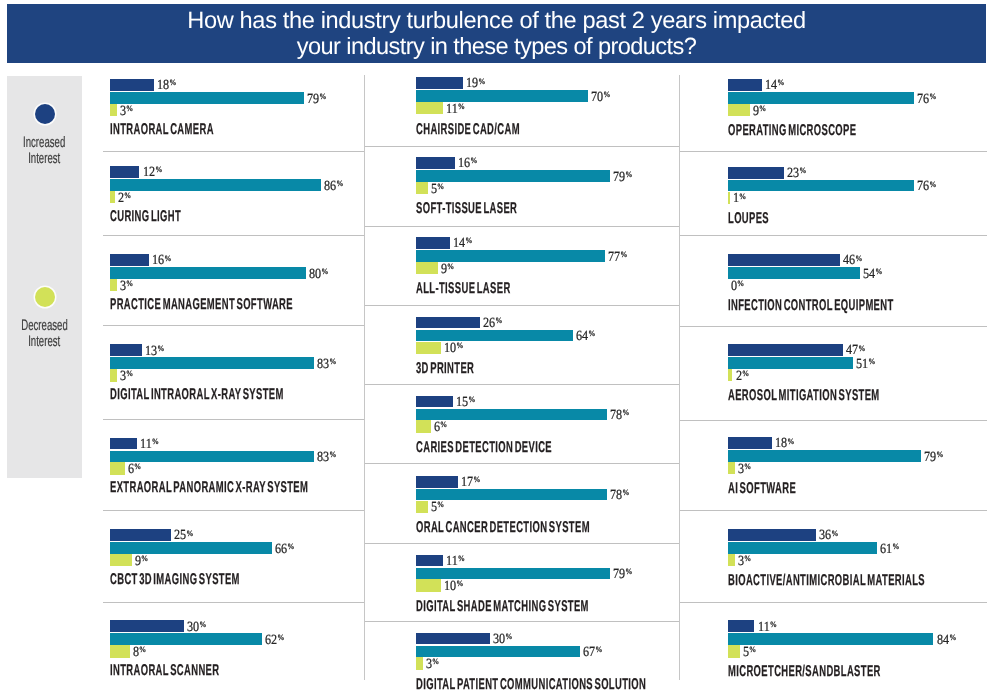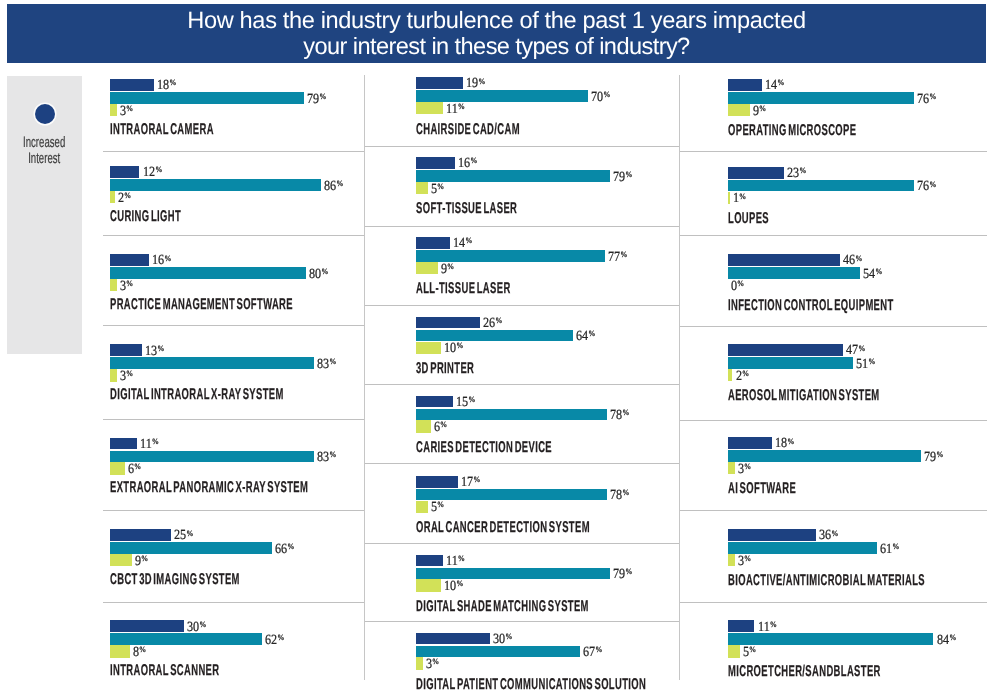--- a/index.html
+++ b/index.html
@@ -5,46 +5,50 @@
 <style>
   html,body{margin:0;padding:0;}
   body{width:1000px;height:690px;background:#fff;font-family:"Liberation Sans",sans-serif;overflow:hidden;position:relative;-webkit-font-smoothing:antialiased;text-rendering:geometricPrecision;}
   .header{position:absolute;left:7px;top:4px;width:979px;height:59px;background:#1f4480;}
   .header .t{position:absolute;left:0;right:0;text-align:center;white-space:nowrap;color:#fff;font-family:"Liberation Sans",sans-serif;font-size:23.6px;font-weight:400;line-height:24px;}
   .header .t > span{display:inline-block;}
   .header .t1{top:5.3px;}
   .header .t1 > span{letter-spacing:-0.36px;transform:translateZ(0);}
   .header .t2{top:30.5px;}
   .header .t2 > span{letter-spacing:-0.59px;transform:translateZ(0);}
-  .legend{position:absolute;left:7px;top:76px;width:75px;height:278px;background:#e6e6e7;}
+  .legend{position:absolute;left:7px;top:76px;width:75px;height:402px;background:#e6e6e7;}
   .lg-item{position:absolute;left:0;width:75px;text-align:center;}
   .dot{width:20px;height:20px;border-radius:50%;margin:0 auto;box-shadow:0 0 0 1.5px rgba(255,255,255,0.85);}
   .lg-text{font-size:15.1px;color:#3d3d3d;line-height:15.6px;margin-top:11px;-webkit-text-stroke:0.2px #3d3d3d;}
   .lg-text > div{display:inline-block;white-space:nowrap;transform:scaleX(0.637) translateZ(0);transform-origin:50% 0;}
   .cols{position:absolute;left:0;top:0;}
   .vdiv{position:absolute;width:1px;background:#c6c6c6;}
   .row{position:absolute;}
   .hdiv{position:absolute;height:1px;background:#c0c0c0;}
   .bar{position:absolute;}
   .val{position:absolute;font-family:"Liberation Serif",serif;font-size:14px;color:#262626;white-space:nowrap;line-height:14px;-webkit-text-stroke:0.22px #262626;transform:scaleX(0.87) translateZ(0);transform-origin:left top;}
   .val sup{font-size:8.2px;vertical-align:baseline;position:relative;top:-3.9px;font-weight:700;letter-spacing:-0.2px;}
   .rlabel{position:absolute;font-family:"Liberation Sans",sans-serif;font-weight:700;font-size:15.6px;color:#231f20;white-space:nowrap;-webkit-text-stroke:0.25px #231f20;transform:scaleX(0.605) translateZ(0);transform-origin:left top;letter-spacing:0.62px;word-spacing:-2.6px;}
 </style>
 </head>
 <body>
 
 <div class="header">
-  <div class="t t1"><span>How has the industry turbulence of the past 1 years impacted</span></div>
-  <div class="t t2"><span>your interest in these types of industry?</span></div>
+  <div class="t t1"><span>How has the industry turbulence of the past 2 years impacted</span></div>
+  <div class="t t2"><span>your industry in these types of products?</span></div>
 </div>
 
 <div class="legend" id="legend">
     <div class="lg-item" style="top: 28px;">
       <div class="dot" style="background: rgb(29, 65, 129);"></div>
       <div class="lg-text"><div>Increased</div><div>Interest</div></div>
+    </div>
+    <div class="lg-item" style="top: 211px;">
+      <div class="dot" style="background: rgb(210, 225, 88);"></div>
+      <div class="lg-text"><div>Decreased</div><div>Interest</div></div>
     </div>
   </div>
 <div id="cols" class="cols">
     <div class="row" style="left: 0px; top: 79.2px;">
       <div class="bar" style="left: 110px; top: 0px; width: 44.14px; height: 11.8px; background: rgb(29, 65, 129);"></div>
       <div class="val" style="left: 157.24px; top: 0.2px;"><span>18</span><sup>%</sup></div>
       <div class="bar" style="left: 110px; top: 13px; width: 193.71px; height: 11.6px; background: rgb(8, 137, 167);"></div>
       <div class="val" style="left: 306.81px; top: 13.5px;"><span>79</span><sup>%</sup></div>
       <div class="bar" style="left: 110px; top: 24.9px; width: 7.36px; height: 12.3px; background: rgb(210, 225, 88);"></div>
       <div class="val" style="left: 120.46px; top: 25.5px;"><span>3</span><sup>%</sup></div>

